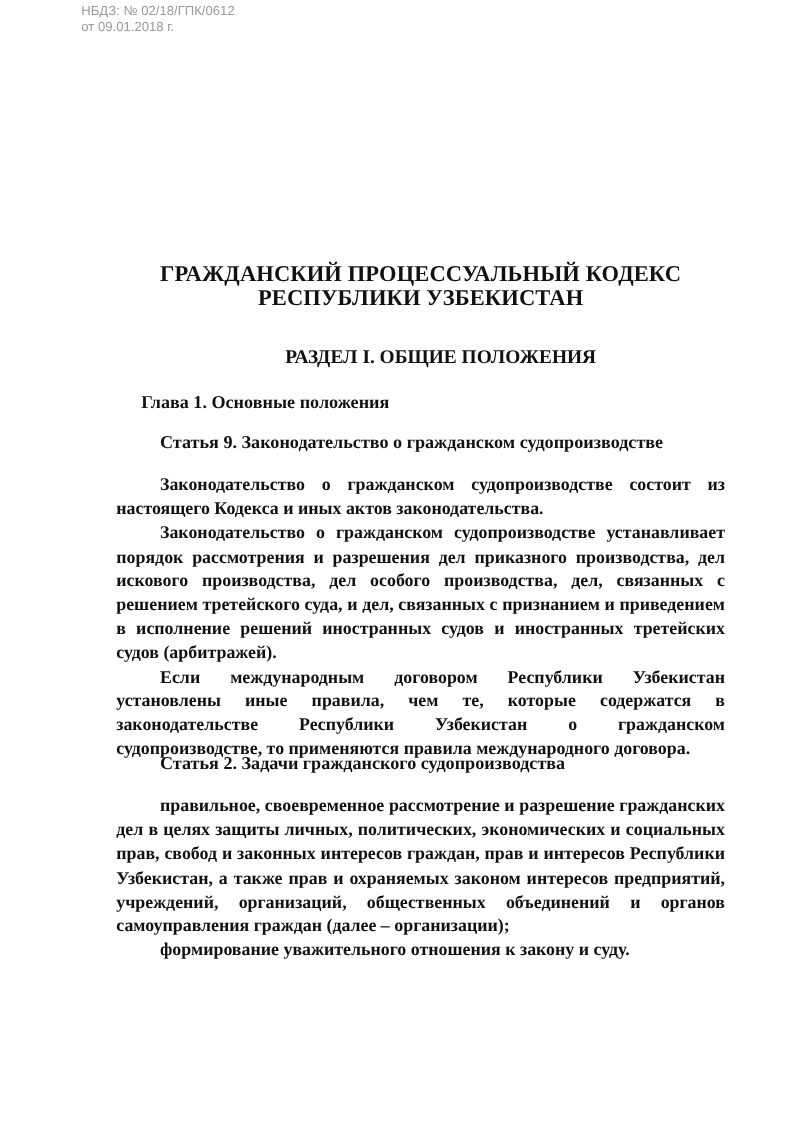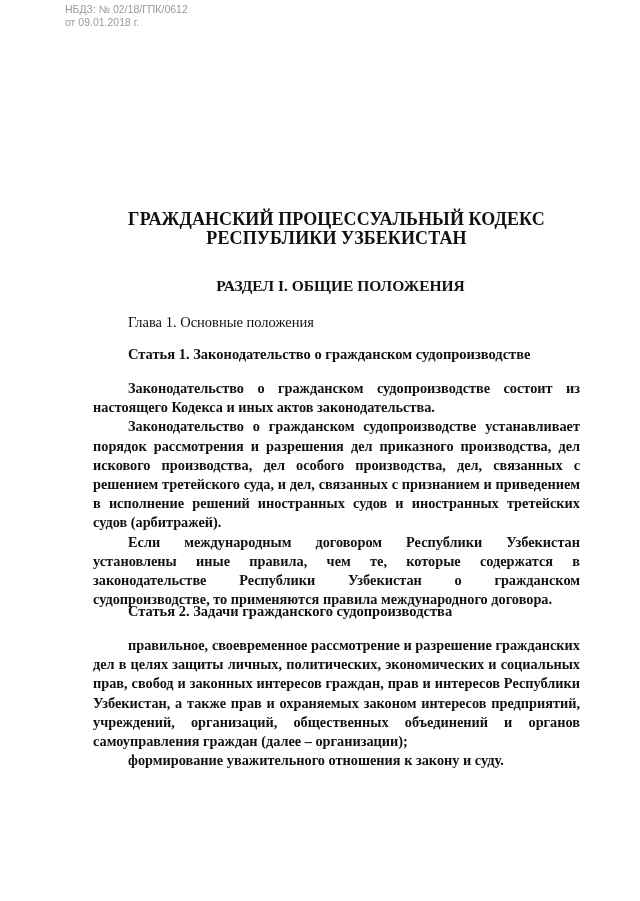--- a/index.html
+++ b/index.html
@@ -38,33 +38,33 @@
       width: 487px;
       top: 210px;
       text-align: center;
       font-weight: bold;
       font-size: 18px;
       line-height: 19px;
       letter-spacing: 0.1px;
     }
     .section {
       position: absolute;
-      left: 4px;
+      left: 16px;
       width: 487px;
       top: 276px;
       text-align: center;
       font-weight: bold;
       font-size: 15.5px;
       line-height: 19px;
     }
     .chapter {
       position: absolute;
-      left: 35px;
+      left: 20px;
       top: 313px;
-      font-weight: normal;
+      font-weight: bold;
       font-size: 14.5px;
       line-height: 18px;
       white-space: nowrap;
     }
     .article-heading {
       position: absolute;
       left: 35px;
       font-weight: bold;
       font-size: 14.5px;
       line-height: 18px;
@@ -103,21 +103,21 @@
 
   <div class="title">
     <div>ГРАЖДАНСКИЙ ПРОЦЕССУАЛЬНЫЙ КОДЕКС</div>
     <div>РЕСПУБЛИКИ УЗБЕКИСТАН</div>
   </div>
 
   <div class="section">РАЗДЕЛ I. ОБЩИЕ ПОЛОЖЕНИЯ</div>
 
   <div class="chapter">Глава 1. Основные положения</div>
 
-  <div class="article-heading art1-heading">Статья 1. Законодательство о гражданском судопроизводстве</div>
+  <div class="article-heading art1-heading">Статья 9. Законодательство о гражданском судопроизводстве</div>
   <div class="body-block art1-body">
     <p class="para">Законодательство о гражданском судопроизводстве состоит из настоящего Кодекса и иных актов законодательства.</p>
     <p class="para">Законодательство о гражданском судопроизводстве устанавливает порядок рассмотрения и разрешения дел приказного производства, дел искового производства, дел особого производства, дел, связанных с решением третейского суда, и дел, связанных с признанием и приведением в исполнение решений иностранных судов и иностранных третейских судов (арбитражей).</p>
     <p class="para">Если международным договором Республики Узбекистан установлены иные правила, чем те, которые содержатся в законодательстве Республики Узбекистан о гражданском судопроизводстве, то применяются правила международного договора.</p>
   </div>
 
   <div class="article-heading art2-heading">Статья 2. Задачи гражданского судопроизводства</div>
   <div class="body-block art2-body">
     <p class="para">правильное, своевременное рассмотрение и разрешение гражданских дел в целях защиты личных, политических, экономических и социальных прав, свобод и законных интересов граждан, прав и интересов Республики Узбекистан, а также прав и охраняемых законом интересов предприятий, учреждений, организаций, общественных объединений и органов самоуправления граждан (далее – организации);</p>
     <p class="para">формирование уважительного отношения к закону и суду.</p>

